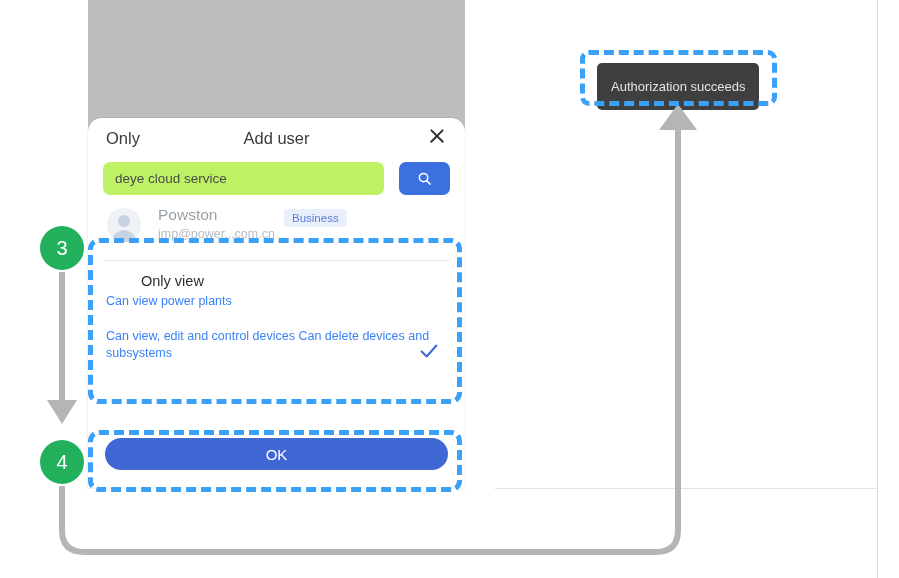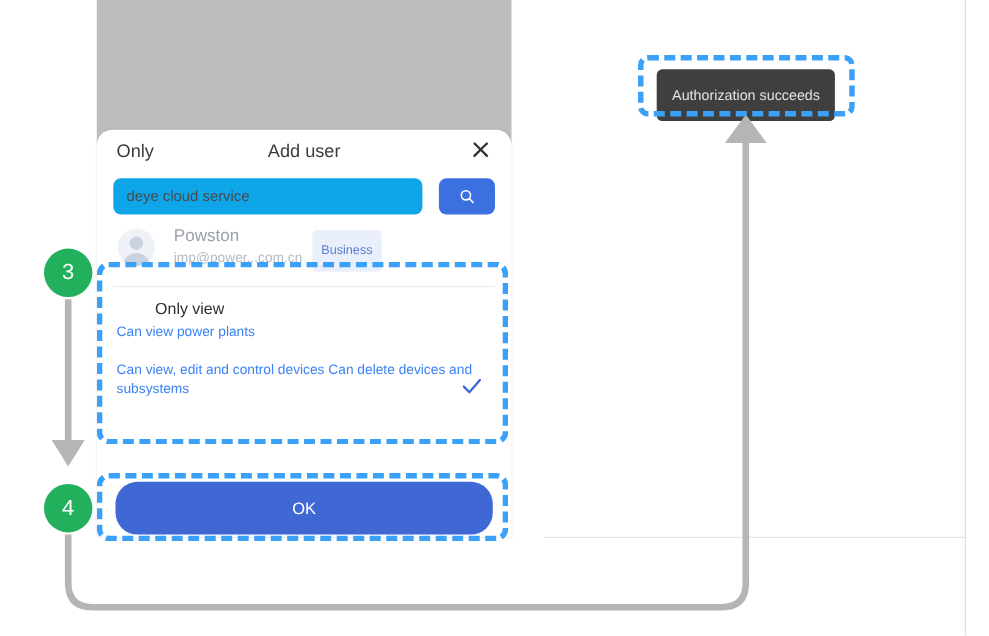--- a/index.html
+++ b/index.html
@@ -29,55 +29,55 @@
   .ph-close{position:absolute;right:18px;top:8px;width:20px;height:20px;}
   .ph-close:before,.ph-close:after{
     content:"";position:absolute;left:1px;top:9px;width:18px;height:2.2px;background:#2f2f2f;border-radius:2px;
   }
   .ph-close:before{transform:rotate(45deg);}
   .ph-close:after{transform:rotate(-45deg);}
 
   .searchrow{position:absolute;left:15px;top:44px;width:347px;height:33px;}
   .search-input{
     position:absolute;left:0;top:0;width:281px;height:33px;
-    background:#0ea5e9;border:none;border-radius:7px;outline:none;
+    background:#bef264;border:none;border-radius:7px;outline:none;
     font-family:inherit;font-size:13.5px;color:#4a4a4a;padding:0 12px;box-sizing:border-box;
   }
   .search-btn{
     position:absolute;right:0;top:0;width:51px;height:33px;background:#3c6fe0;border-radius:7px;
     border:none;cursor:pointer;display:flex;align-items:center;justify-content:center;
   }
   .search-btn svg{width:15px;height:15px;}
 
   .user-row{position:absolute;left:15px;top:88px;width:347px;height:46px;text-align:center;}
   .avatar{
     position:absolute;left:4px;top:2px;width:34px;height:34px;border-radius:50%;
     background:#eef1f6;overflow:hidden;
   }
   .avatar .head{position:absolute;left:11px;top:7px;width:12px;height:12px;border-radius:50%;background:#c9d2e0;}
   .avatar .body{position:absolute;left:5px;top:22px;width:24px;height:16px;border-radius:12px 12px 0 0;background:#c9d2e0;}
   .u-name{position:absolute;left:55px;top:0px;font-size:15.5px;color:#9aa0a8;}
   .u-mail{position:absolute;left:55px;top:21px;font-size:12.5px;color:#b6bcc4;}
   .u-badge{
     position:absolute;left:181px;top:3px;background:#e9effb;color:#5b7fd4;
-    font-size:11.5px;border-radius:4px;padding:13px 8px;
+    font-size:11.5px;border-radius:4px;padding:3px 8px;
   }
 
   .divider{position:absolute;left:15px;top:142px;width:347px;height:1px;background:#ececec;}
 
   .opt{position:absolute;left:18px;width:330px;}
   .opt-title{font-size:14.5px;color:#2e2e2e;line-height:19px;margin-left:35px;}
   .opt-sub{font-size:12.5px;color:#3b82f6;line-height:17px;margin-top:2px;}
   #opt-only{top:154px;}
   #opt-manage{top:208px;}
   .opt-check{position:absolute;left:330px;top:222px;width:22px;height:22px;}
   .opt-check svg{width:22px;height:22px;}
 
   .ok-btn{
-    position:absolute;left:17px;top:320px;width:343px;height:48px;
+    position:absolute;left:17px;top:320px;width:343px;height:32px;
     background:#4068d4;border:none;border-radius:20px;color:#ffffff;
     font-family:inherit;font-size:15px;cursor:pointer;
   }
 
   
   .toast{
     position:absolute;left:597px;top:63px;
     background:#3f3f3f;color:#e3e3e3;font-size:13px;
     padding:16px 14px;border-radius:5px;white-space:nowrap;
   }

